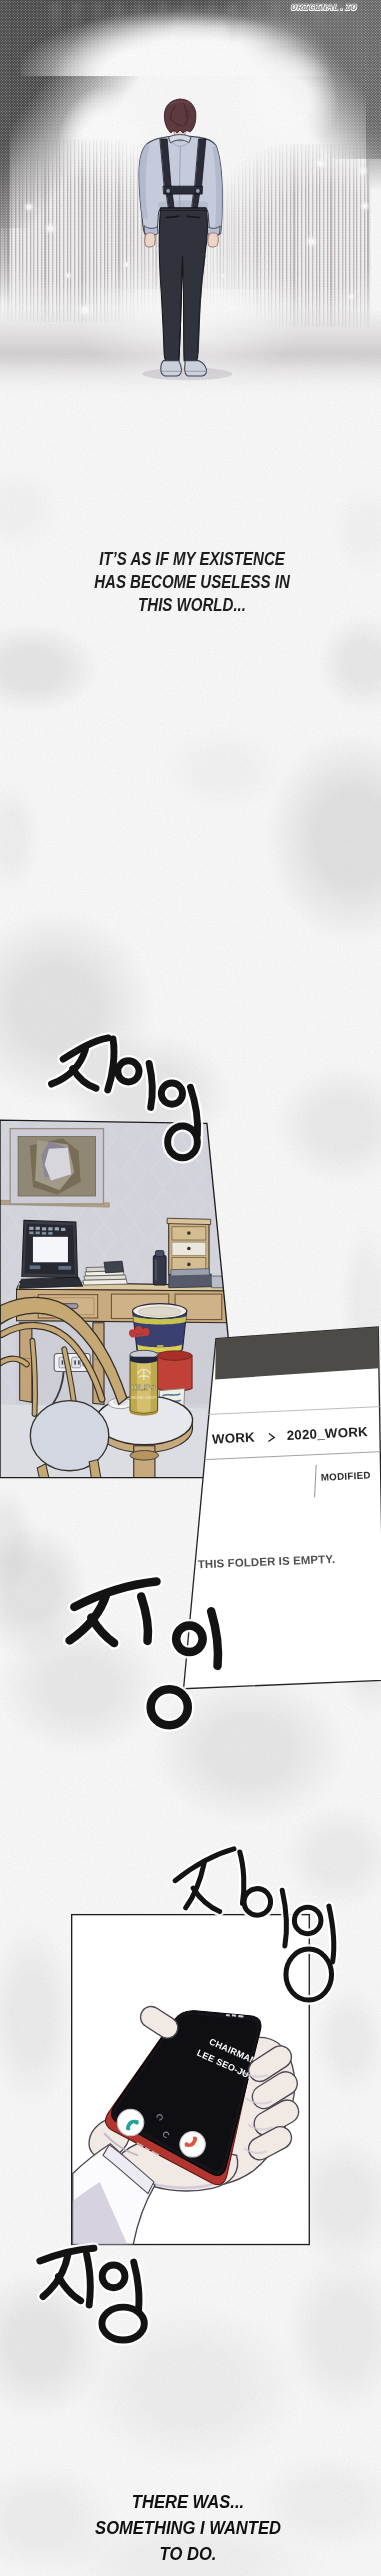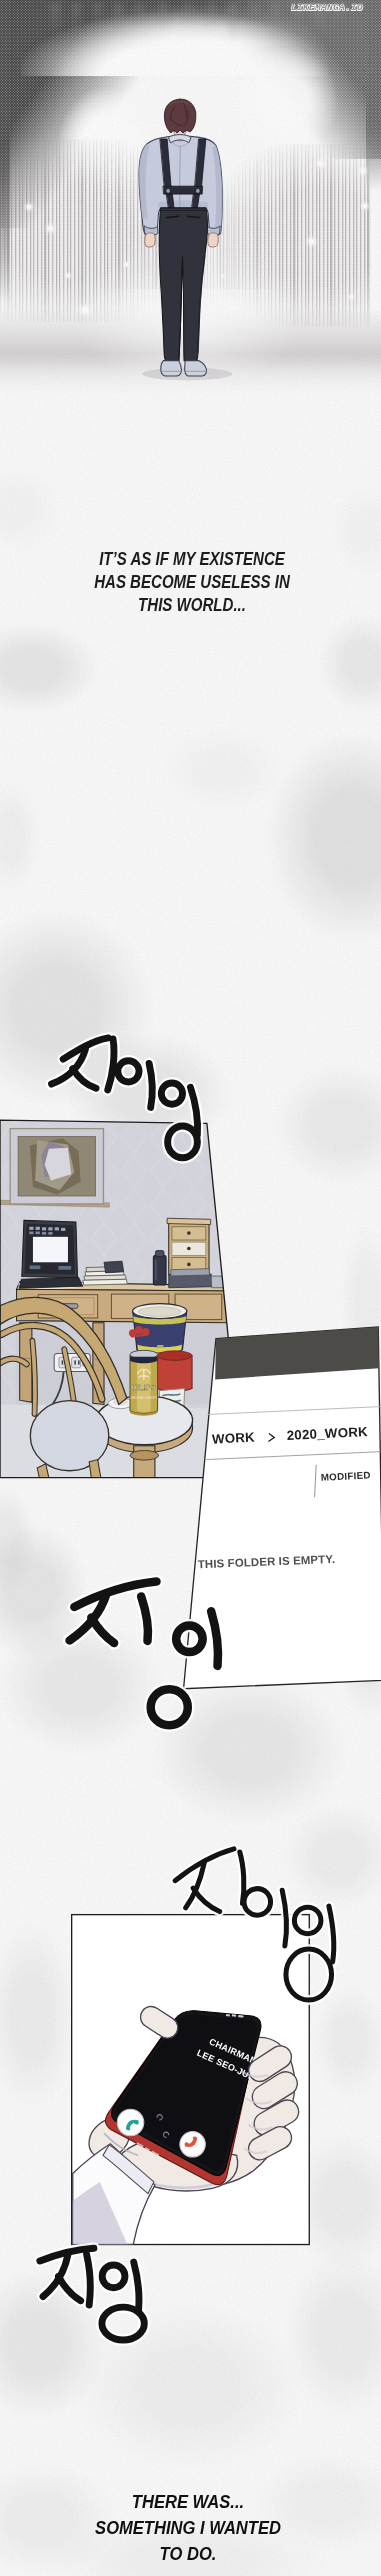--- a/index.html
+++ b/index.html
@@ -497,14 +497,14 @@
 <path d="M110,4292 C122,4314 135,4328 152,4338" stroke="#131313" stroke-width="13"></path>
 <path d="M163,4250 C170,4280 172,4314 168,4346" stroke="#131313" stroke-width="13"></path>
 <path d="M235.5,4292 A21.5,21.5 0 1 1 192.5,4292 A21.5,21.5 0 1 1 235.5,4292 Z" stroke="#131313" stroke-width="13"></path>
 <path d="M252,4265 C260,4295 264,4324 261,4356" stroke="#131313" stroke-width="13"></path>
 <path d="M272,4381 A40,31 0 1 1 192,4381 A40,31 0 1 1 272,4381 Z" stroke="#131313" stroke-width="13"></path>
 </g>
 </svg>
 
 <div class="txt" style="left:29px;top:2489px;width:318px;font-size:18px;line-height:26px;transform:scaleX(.92)">THERE WAS...<br>SOMETHING I WANTED<br>TO DO.</div>
 
-<div class="abs" style="left:291px;top:1.6px;width:90px;font-family:'Liberation Mono',monospace;font-weight:700;font-style:italic;font-size:9.5px;letter-spacing:0.3px;color:#8f8f8f;text-shadow:0 0 1.1px #fff,0 0 1.1px #fff,0.5px 0.5px 0 #fff,-0.5px -0.5px 0 #fff,0.5px -0.5px 0 #fff,-0.5px 0.5px 0 #fff">LIKEMANGA.IO</div>
+<div class="abs" style="left:291px;top:1.6px;width:90px;font-family:'Liberation Mono',monospace;font-weight:700;font-style:italic;font-size:9.5px;letter-spacing:0.3px;color:#8f8f8f;text-shadow:0 0 1.1px #fff,0 0 1.1px #fff,0.5px 0.5px 0 #fff,-0.5px -0.5px 0 #fff,0.5px -0.5px 0 #fff,-0.5px 0.5px 0 #fff">ORIGINAL.IO</div>
 
 
 </body></html>

